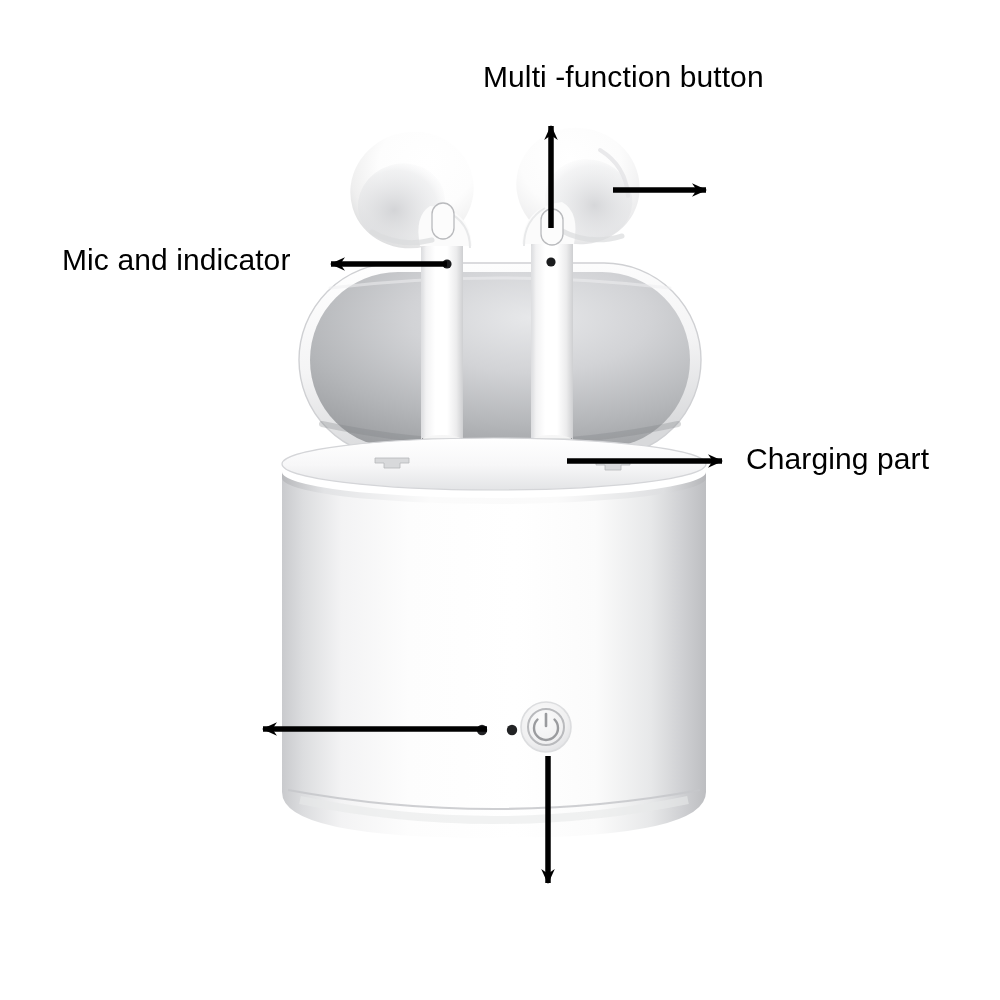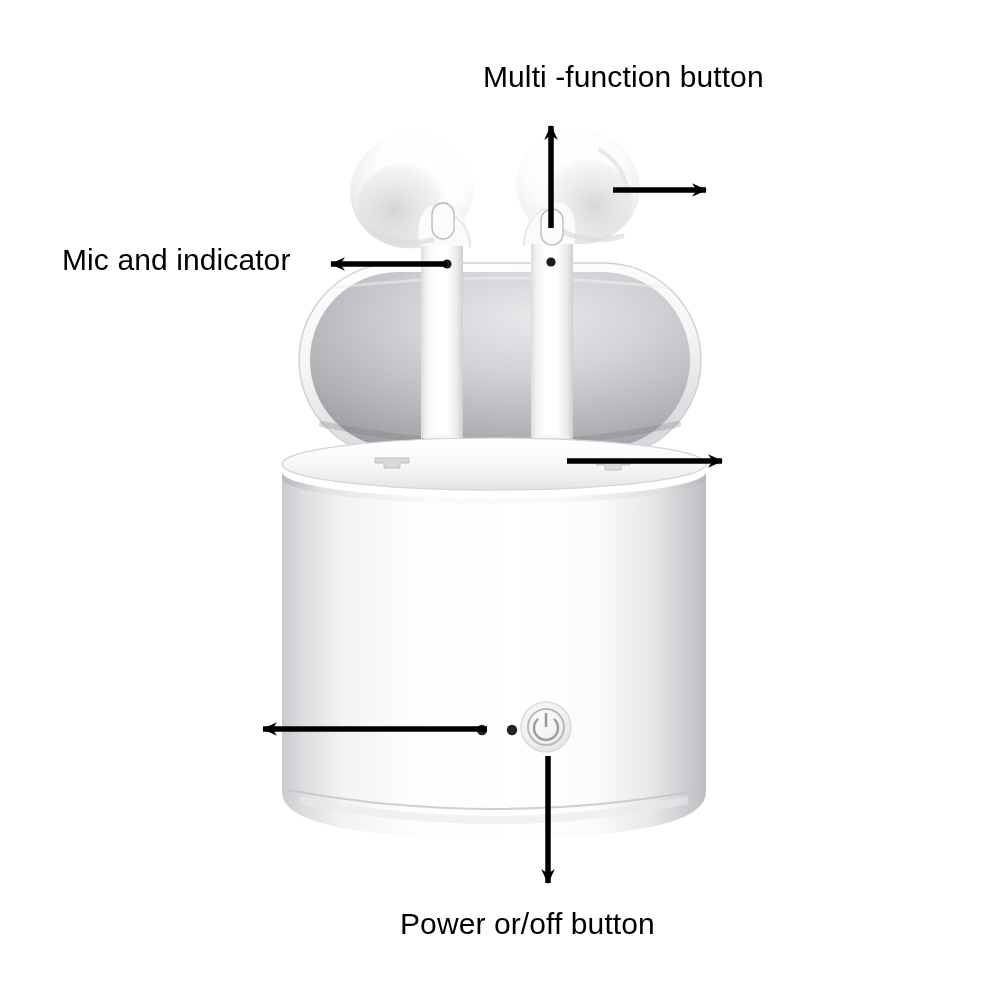--- a/index.html
+++ b/index.html
@@ -248,17 +248,17 @@
       <line x1="487" y1="729" x2="263" y2="729" marker-end="url(#arrowBarb)"></line>
       <line x1="548" y1="756" x2="548" y2="883" marker-end="url(#arrowBarb)"></line>
     </g>
   </svg>
 
   <div class="callout" id="label-multifunction">Multi -function button</div>
 
   <div class="callout" id="label-mic">Mic and indicator</div>
 
 
-
-
-  <div class="callout" id="label-power">Power or/off button</div>
+  <div class="callout" id="label-charging">Charging part</div>
+
+
 
 </div>
 
 </body></html>

